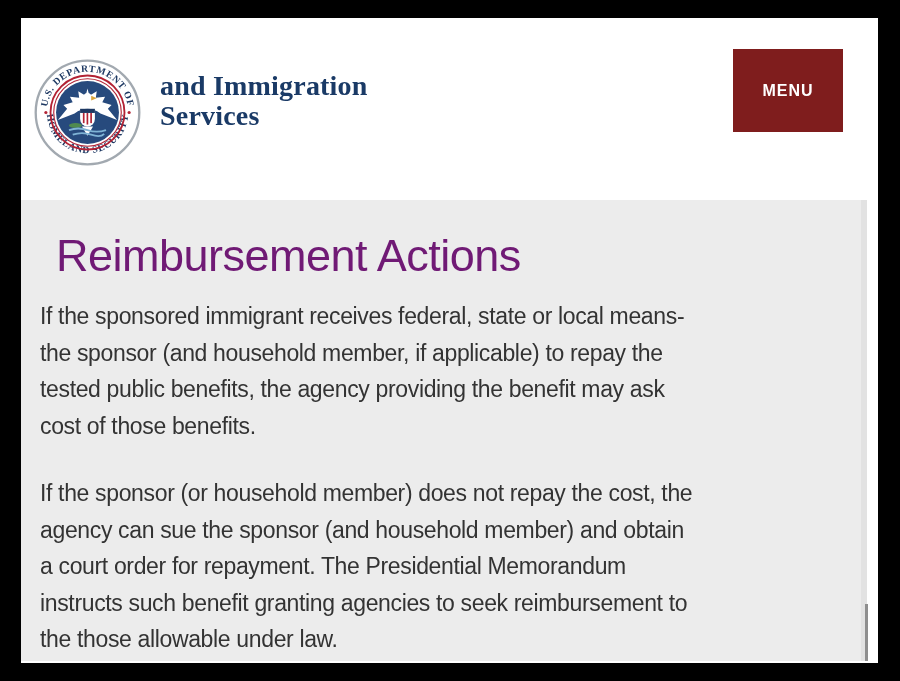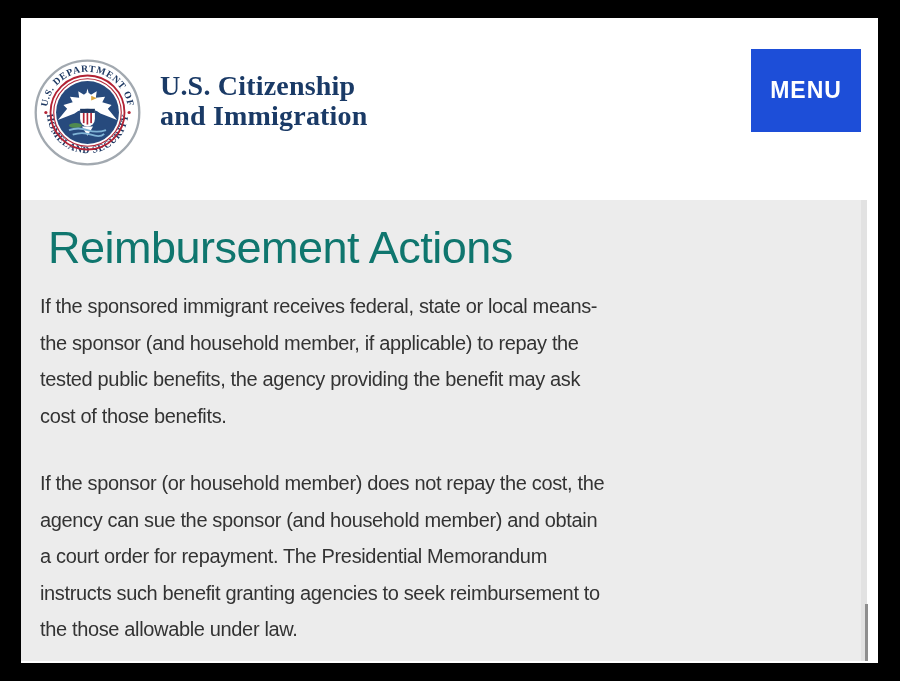--- a/index.html
+++ b/index.html
@@ -47,53 +47,52 @@
     font-weight: 700;
     font-size: 28px;
     line-height: 30px;
     letter-spacing: 0.2px;
     white-space: nowrap;
   }
   .menu-btn {
     position: absolute;
     left: 712px; top: 31px;
     width: 110px; height: 83px;
-    background: #1d4ed8;
+    background: #7f1d1d;
     border: none;
     color: #ffffff;
     font-family: "Liberation Sans", sans-serif;
-    font-size: 23px;
+    font-size: 16px;
     font-weight: 600;
     letter-spacing: 1px;
     cursor: pointer;
-    margin-left: 18px;
   }
 
   
   .content {
     position: absolute;
     left: 0; top: 182px;
     width: 845px; height: 461px;
     background: #ececec;
     overflow: hidden;
   }
   .page-title {
-    margin: 8px;
+    margin: 16px;
     padding: 14px 0 0 19px;
     font-size: 45px;
     line-height: 52px;
     font-weight: 400;
     letter-spacing: -0.5px;
-    color: #0f766e;
+    color: #701a75;
   }
   .para { margin: 0; padding-left: 19px; }
   .para-1 { margin-top: 14px; }
   .para-2 { margin-top: 31px; }
   .pline {
-    font-size: 20px;
+    font-size: 23px;
     line-height: 36.5px;
     letter-spacing: -0.35px;
     color: #333333;
     white-space: nowrap;
   }
 
   
   .sb-track {
     position: absolute;
     left: 840px; top: 182px;
@@ -143,22 +142,22 @@
             <rect x="55" y="60.5" width="1.8" height="11" fill="#b22234"></rect>
             <rect x="59" y="60.5" width="1.8" height="12.5" fill="#b22234"></rect>
             <rect x="63" y="60.5" width="1.8" height="11" fill="#b22234"></rect>
             <polygon points="54,75 66,75 60,85" fill="#ffffff"></polygon>
             <ellipse cx="47" cy="74" rx="7" ry="2.6" fill="#4f8a4f"></ellipse>
             <path d="M40,79 Q50,75.5 60,79 T80,79" stroke="#7fb3d5" stroke-width="2" fill="none"></path>
             <path d="M44,84 Q54,80.5 64,84 T78,83" stroke="#7fb3d5" stroke-width="2" fill="none"></path>
           </g>
         </svg>
         <div class="wordmark">
-          <div>U.S. Citizenship</div>
           <div>and Immigration</div>
+          <div>Services</div>
         </div>
       </a>
       <button class="menu-btn">MENU</button>
     </header>
 
     <section class="content">
       <h1 class="page-title">Reimbursement Actions</h1>
 
       <div class="para para-1">
         <div class="pline">If the sponsored immigrant receives federal, state or local means-</div>

